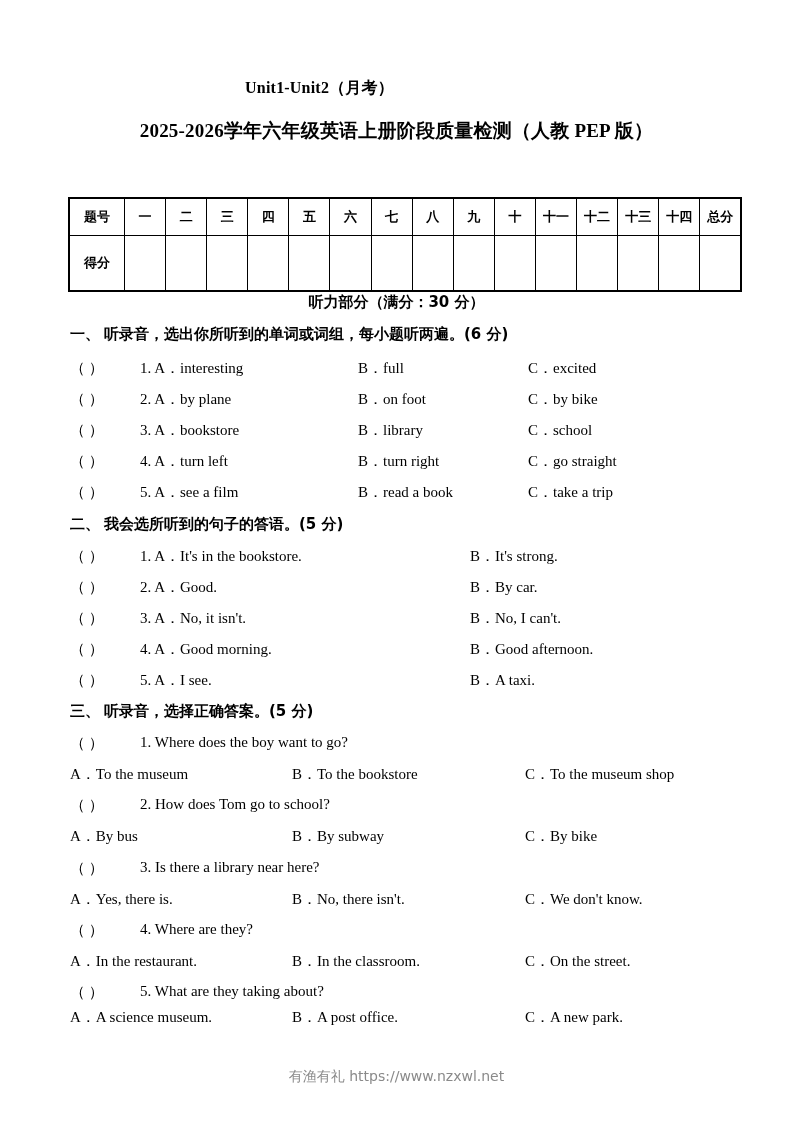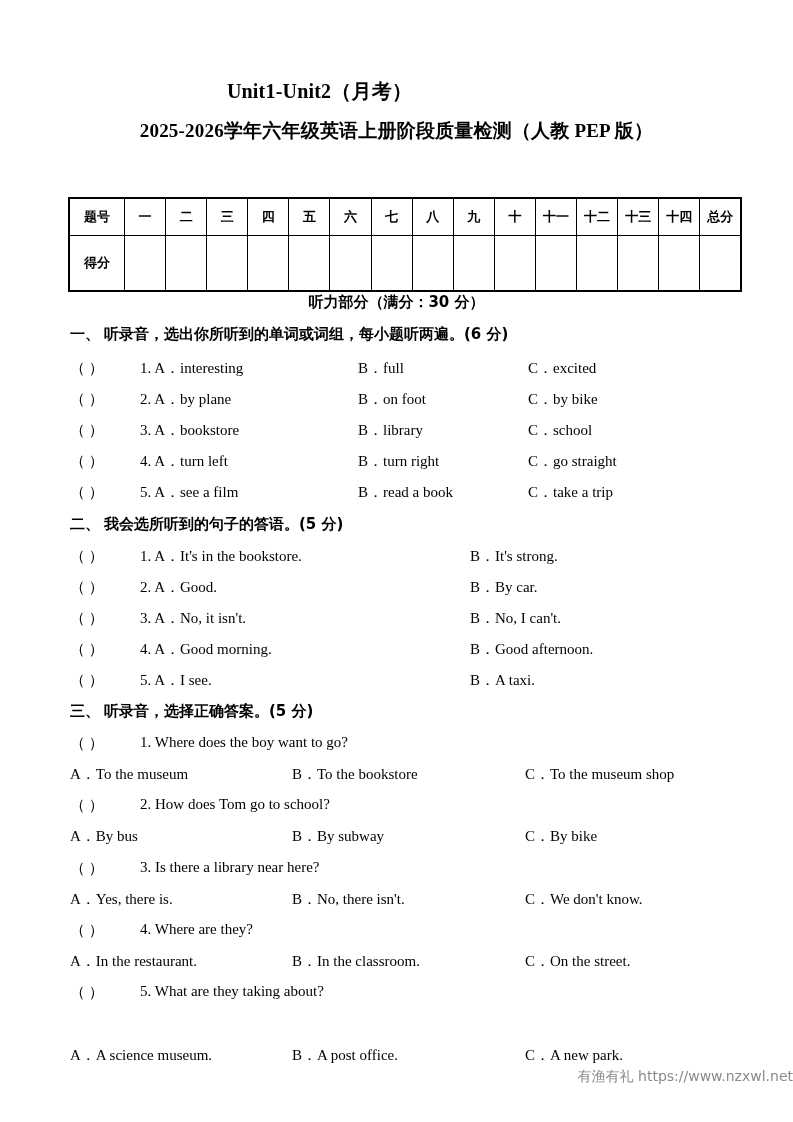--- a/index.html
+++ b/index.html
@@ -21,21 +21,21 @@
     width: 793px;
     height: 1122px;
   }
 
   
   .title-main {
     position: absolute;
     left: 0; top: 78px;
     width: 639px;
     text-align: center;
-    font-size: 20px;
+    font-size: 16px;
     font-weight: bold;
     letter-spacing: 0.2px;
   }
   .title-sub {
     position: absolute;
     left: 0; top: 118px;
     width: 793px;
     text-align: center;
     font-size: 19px;
     font-weight: bold;
@@ -131,21 +131,21 @@
   .a-row .opt-a3 { left: 0px; }
   .a-row .opt-b3 { left: 222px; }
   .a-row .opt-c3 { left: 455px; }
 
   
   .footer {
     position: absolute;
     left: 0;
     top: 1068px;
     width: 793px;
-    text-align: right;
+    text-align: center;
     font-size: 14px;
     color: #8a8a8a;
     font-family: "DejaVu Sans", "Liberation Sans", sans-serif;
   }
 </style>
 </head>
 <body>
 
 <div class="page">
 
@@ -301,21 +301,21 @@
   <div class="a-row" style="top:952px;text-align:right;">
     <span class="opt opt-a3">A．In the restaurant.</span>
     <span class="opt opt-b3">B．In the classroom.</span>
     <span class="opt opt-c3">C．On the street.</span>
   </div>
 
   <div class="q-row" style="top:983px;">
     <span class="paren">（        ）</span>
     <span class="stem">5. What are they taking about?</span>
   </div>
-  <div class="a-row" style="top:1046px;">
+  <div class="a-row" style="top:1008px;">
     <span class="opt opt-a3">A．A science museum.</span>
     <span class="opt opt-b3">B．A post office.</span>
     <span class="opt opt-c3">C．A new park.</span>
   </div>
 
   <div class="footer">有渔有礼 https://www.nzxwl.net</div>
 
 </div>
 
 </body></html>

